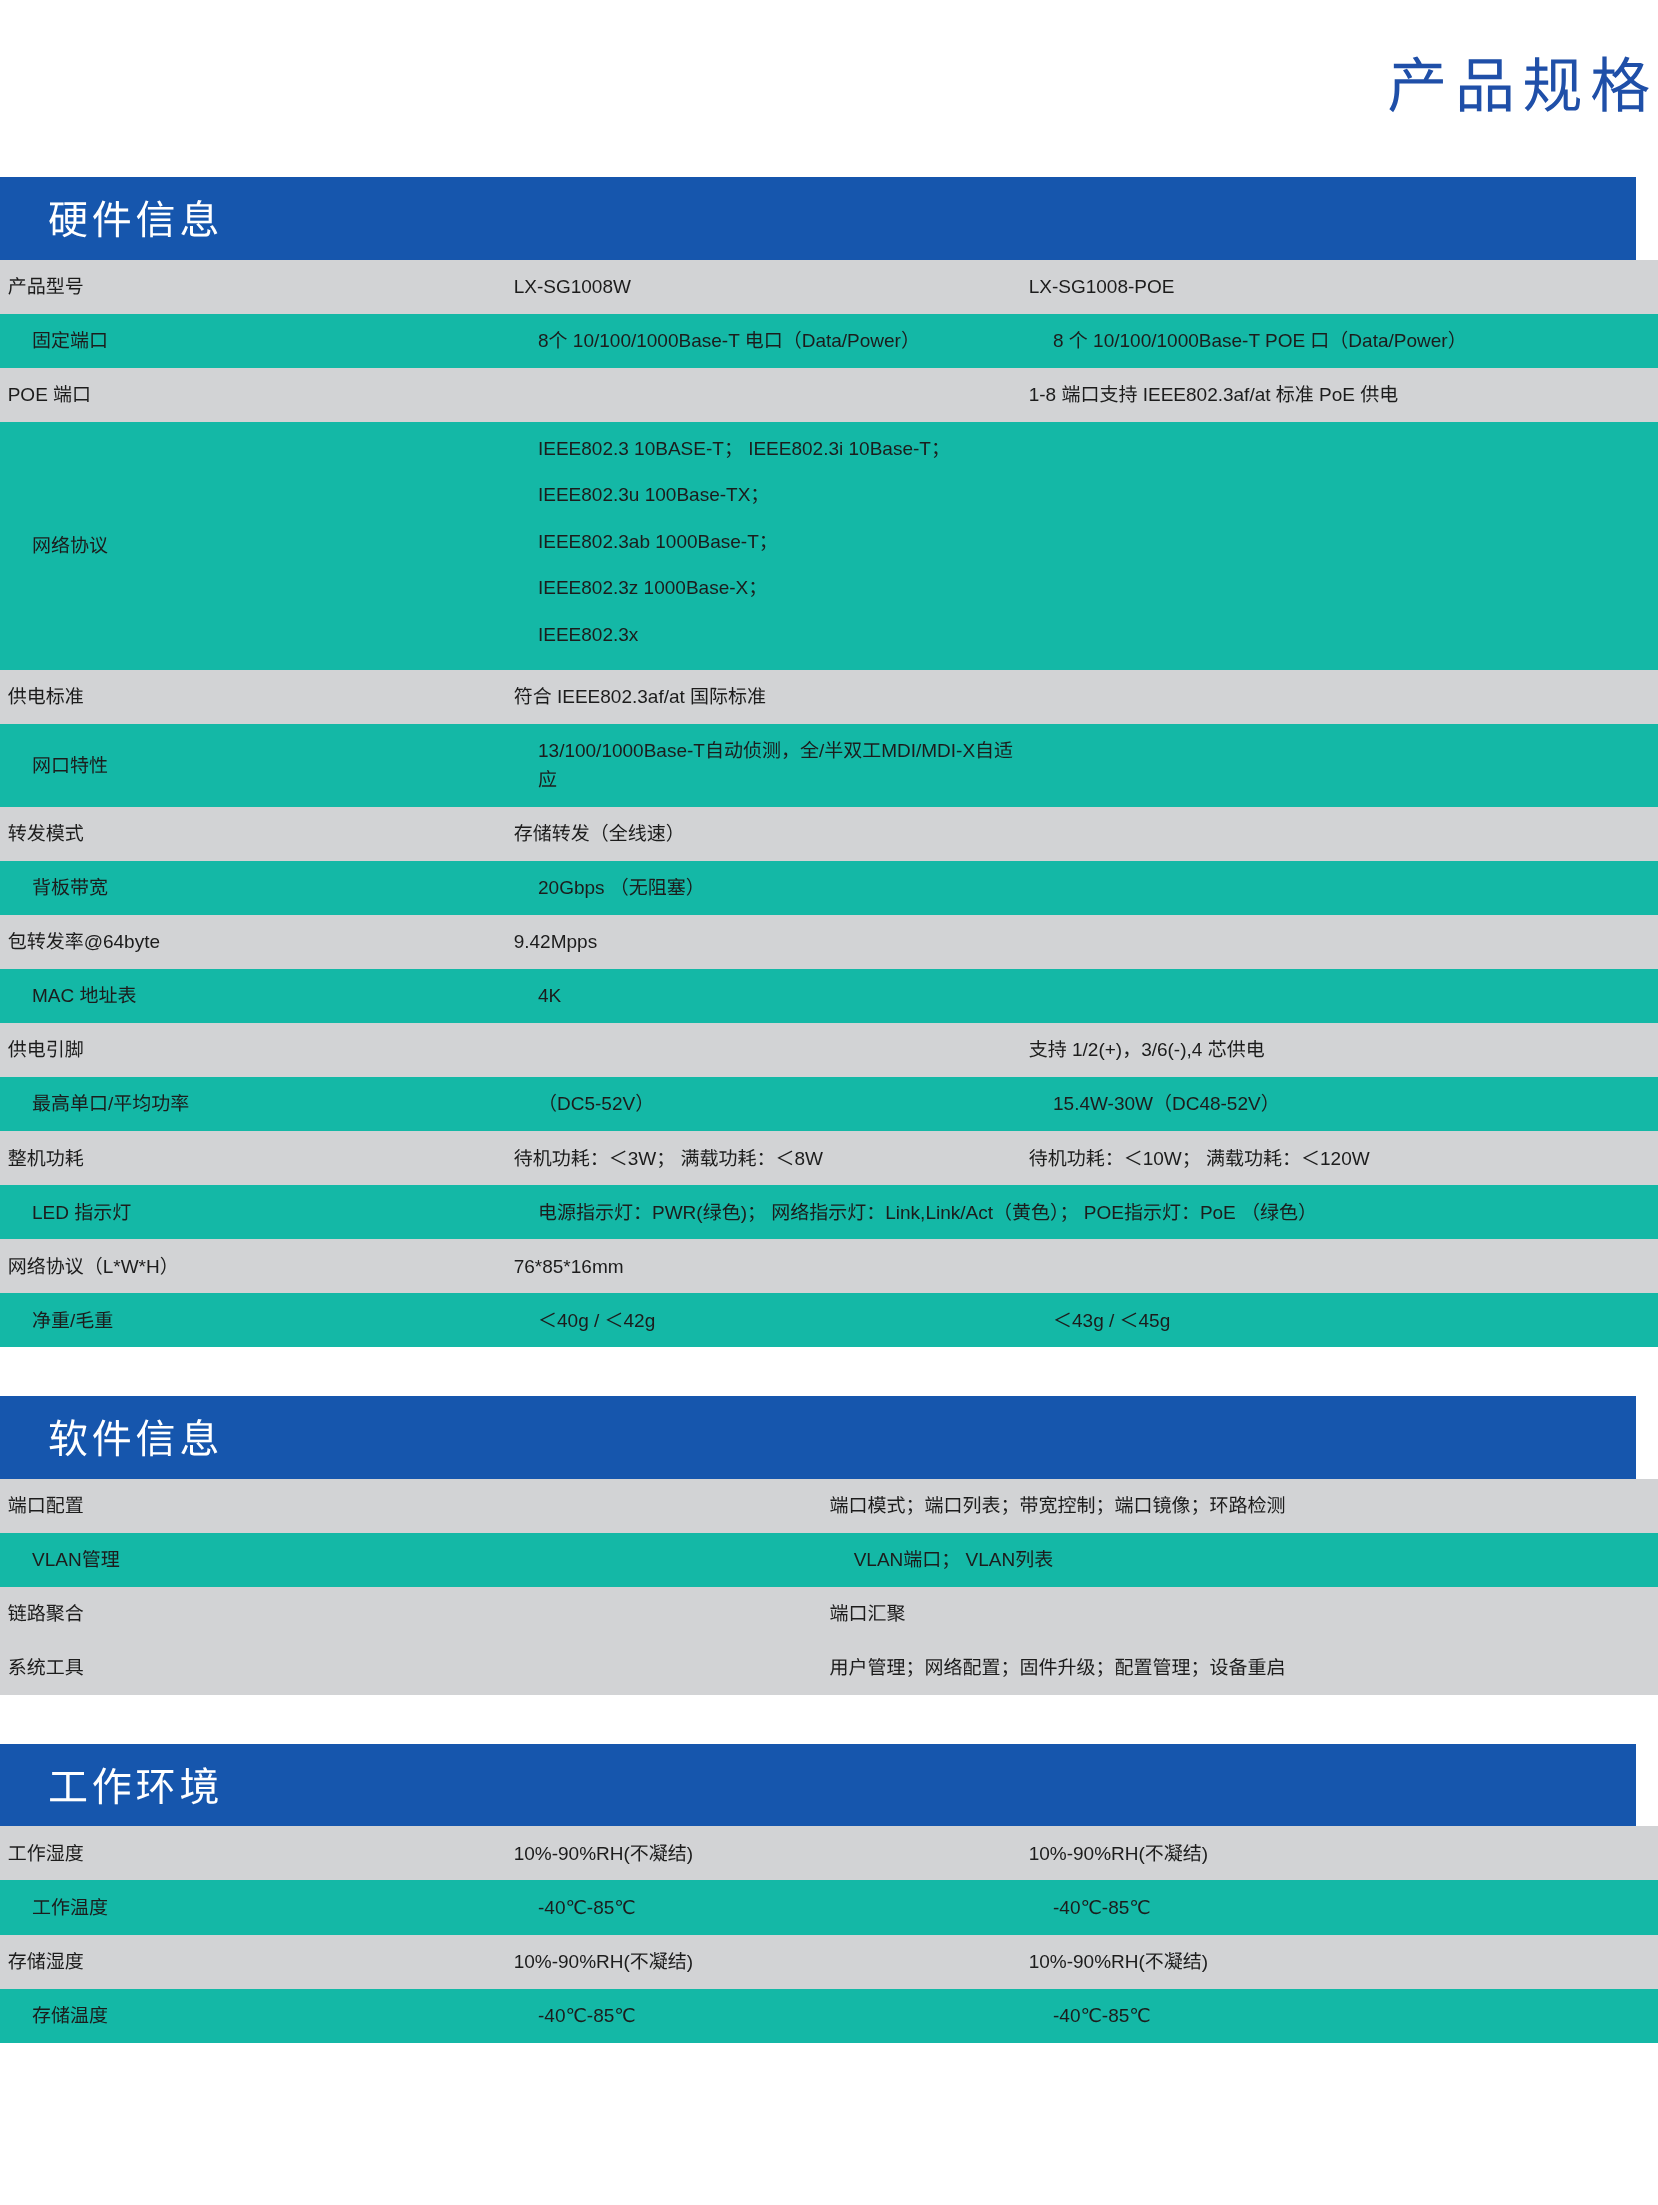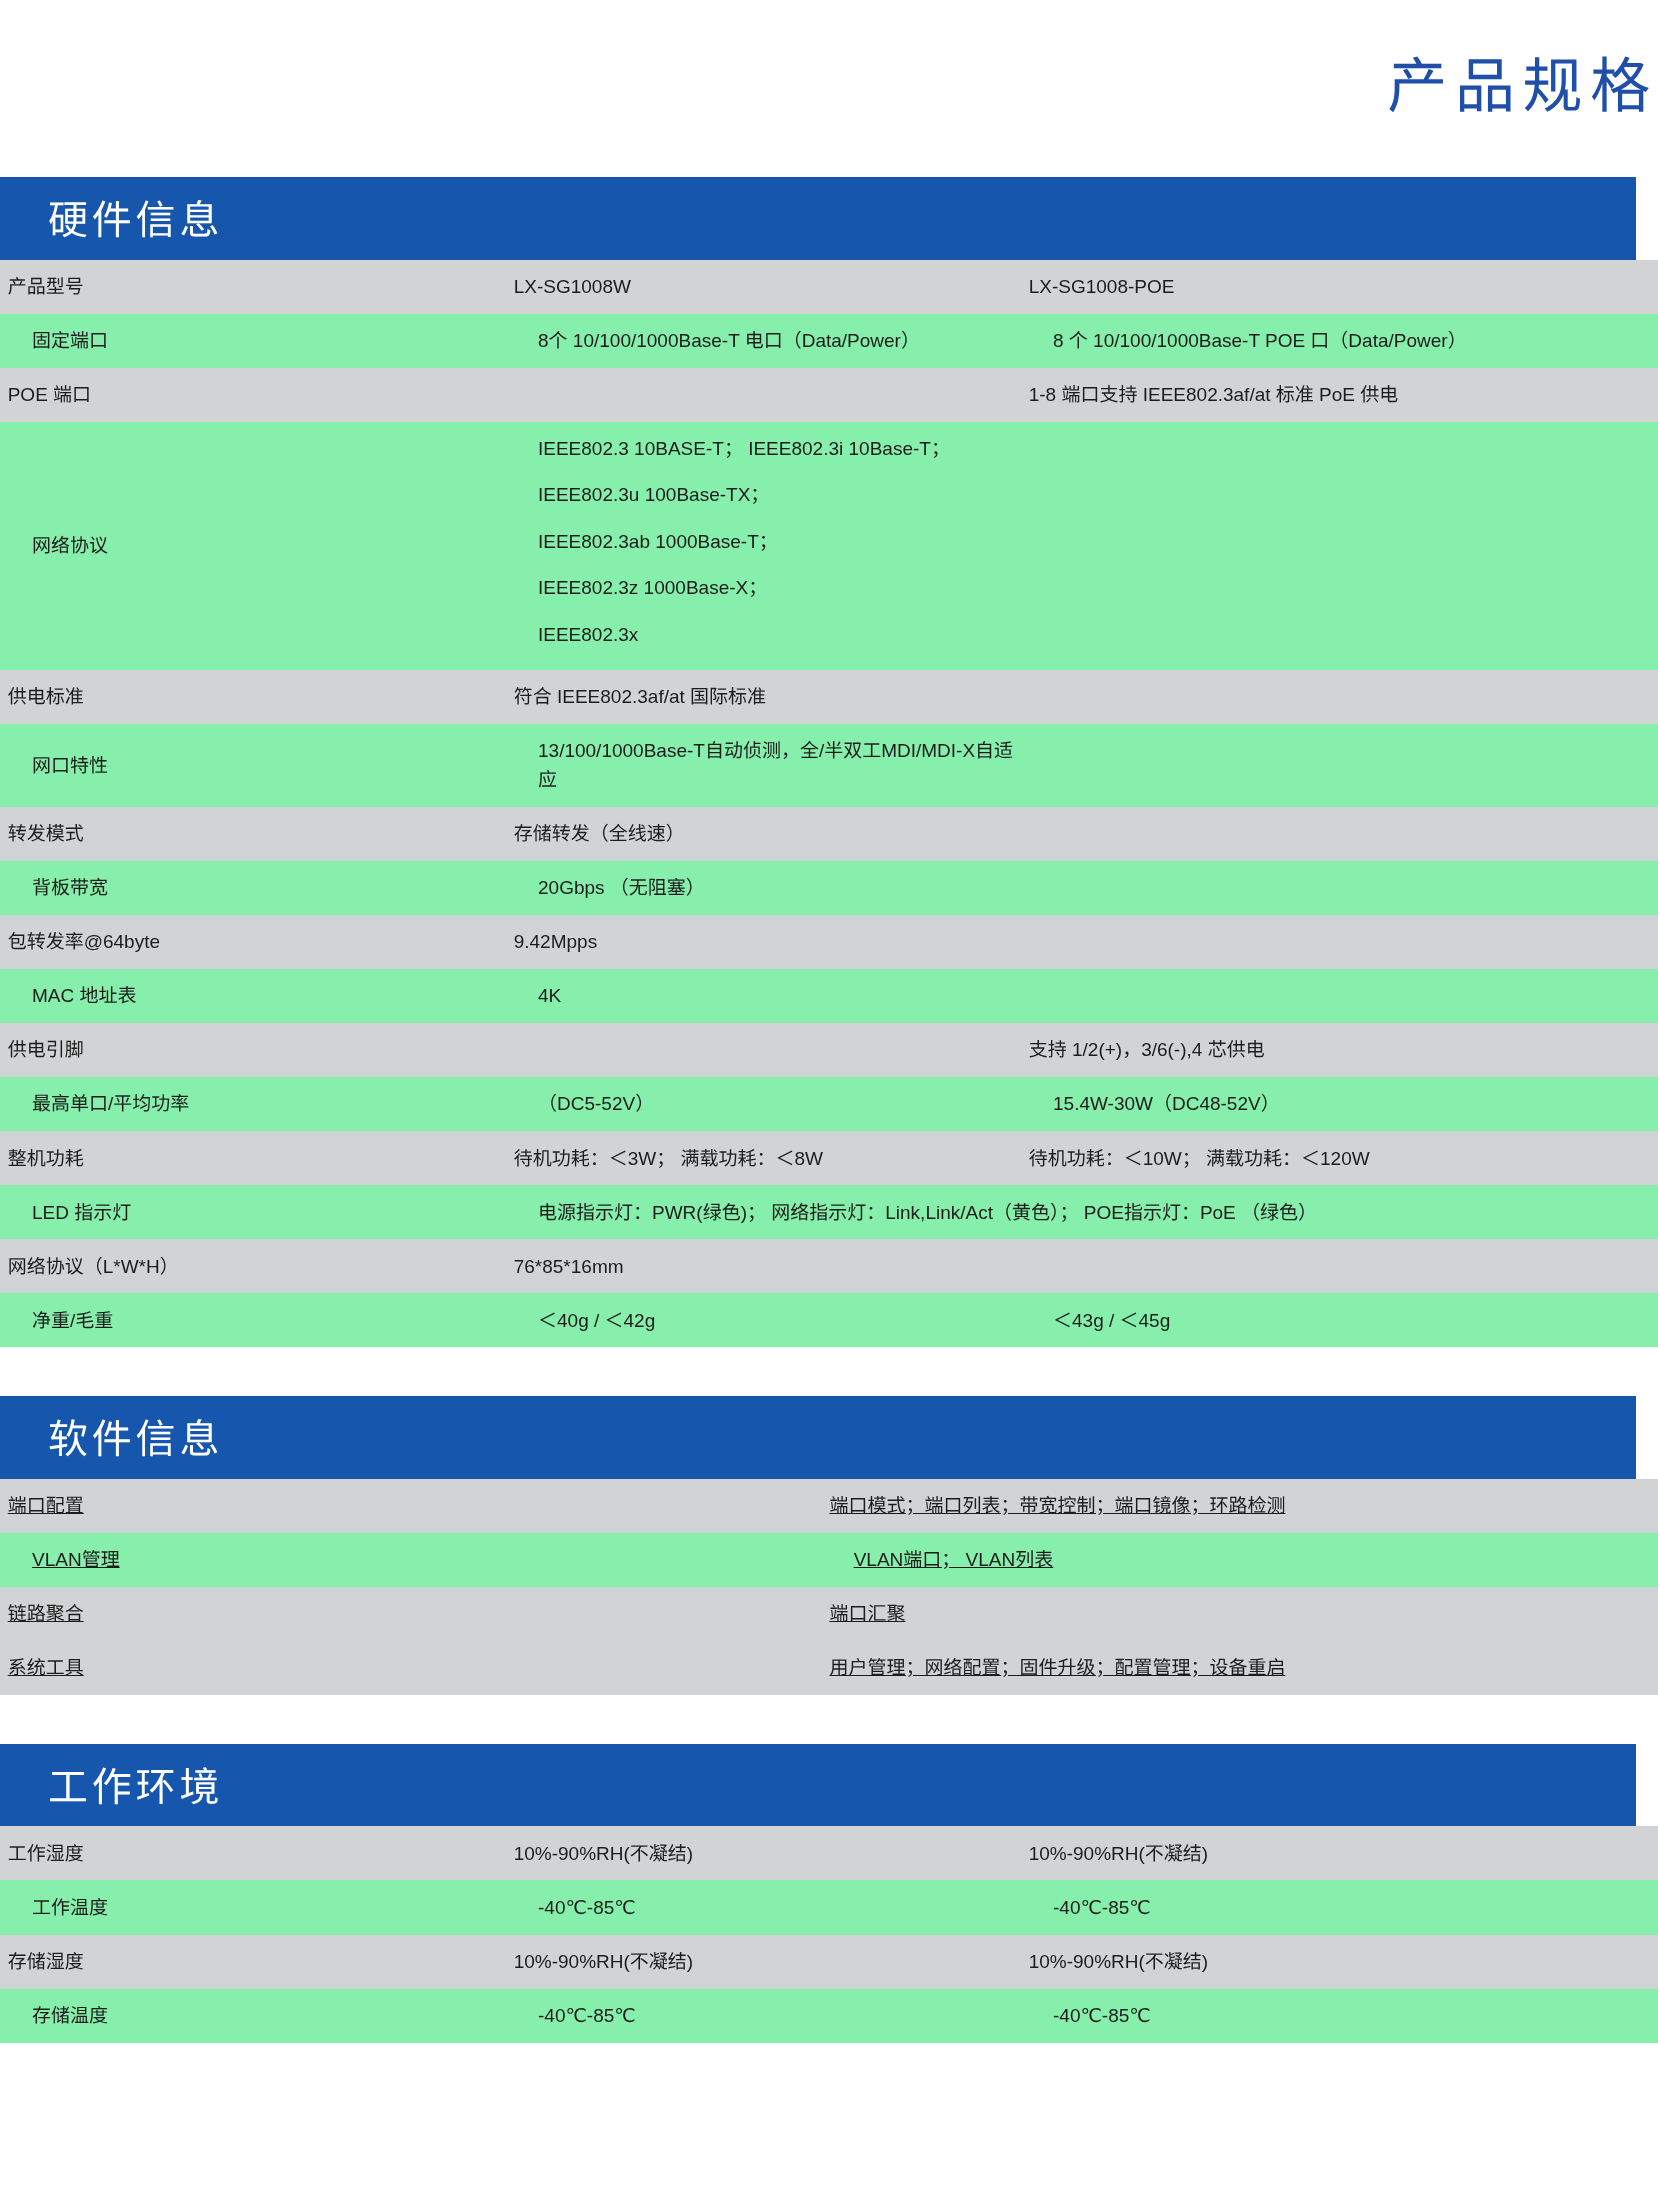--- a/index.html
+++ b/index.html
@@ -66,27 +66,27 @@
     width: 515px;
     padding-left: 27.6px;
     box-sizing: border-box;
   }
   td.c-b {
     width: 638px;
     padding-left: 27.6px;
     box-sizing: border-box;
   }
   tr.shade td { background: #d2d3d5; }
-  tr.plain td { background: #86efac; padding-left: 32px; }
+  tr.plain td { background: #14b8a6; padding-left: 32px; }
 
   .multiline p {
     margin: 0 0 17px 0;
   }
   .multiline p:last-child { margin-bottom: 8px; }
-  .xtall td { padding-top: 31px; padding-bottom: 31px; text-decoration: underline; }
+  .xtall td { padding-top: 31px; padding-bottom: 31px; }
 
   .gap {
     height: 49px;
     background: #ffffff;
   }
 
   .indent-a { padding-left: 34px; }
   .indent-b { padding-left: 46px; }
 </style>
 </head>

